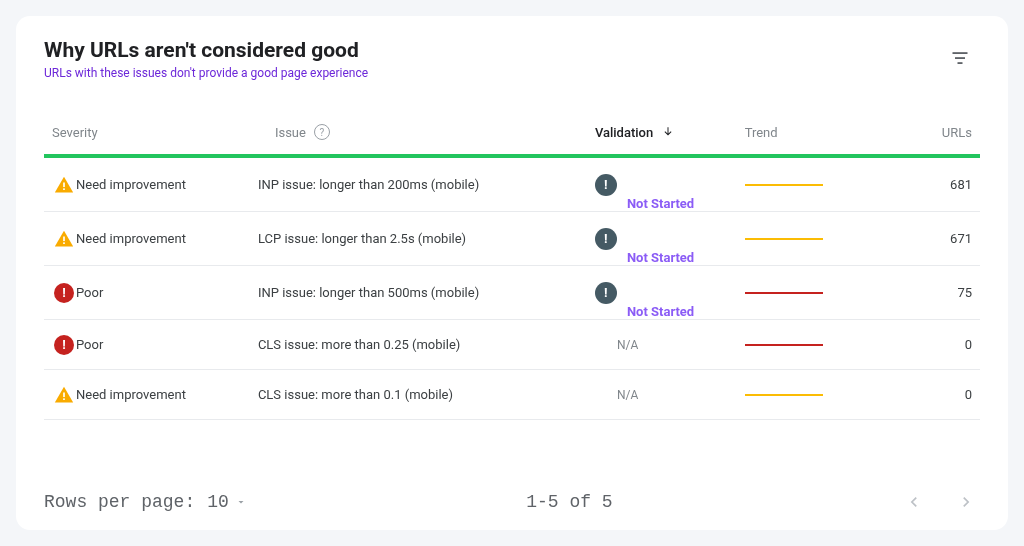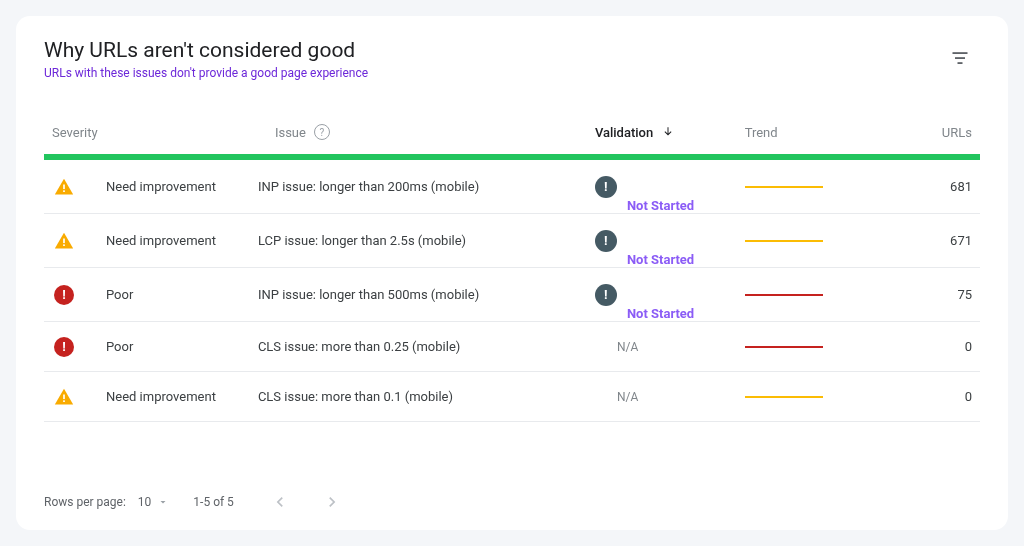--- a/index.html
+++ b/index.html
@@ -22,21 +22,21 @@
     }
     .card-header {
       display: flex;
       justify-content: space-between;
       align-items: flex-start;
       padding: 22px 28px 8px 28px;
     }
     .title-block { flex: 1; }
     .card-title {
       font-size: 21px;
-      font-weight: 400;
+      font-weight: 700;
       color: #202124;
       margin-bottom: 4px;
     }
     .card-subtitle {
       font-size: 12px;
       color: #6d28d9;
     }
     .filter-btn {
       width: 40px;
       height: 40px;
@@ -51,36 +51,36 @@
     table {
       width: 100%;
       border-collapse: collapse;
     }
     thead th {
       text-align: left;
       font-size: 13px;
       font-weight: 400;
       color: #80868b;
       padding: 12px 8px 14px 8px;
-      border-bottom: 6px solid #22c55e;
+      border-bottom: 4px solid #22c55e;
     }
     thead th.sorted {
       color: #202124;
       font-weight: 500;
     }
     thead th:last-child, tbody td:last-child { text-align: right; }
     tbody td {
       padding: 0 8px;
       height: 50px;
       border-bottom: 1px solid #e8eaed;
       font-size: 13px;
       color: #3c4043;
       vertical-align: middle;
     }
-    .severity-cell { display: flex; align-items: center; gap: 30px; }
+    .severity-cell { display: flex; align-items: center; gap: 0; }
     .triangle-icon { width: 22px; height: 20px; }
     .circle-icon { width: 20px; height: 20px; border-radius: 50%; display: flex; align-items: center; justify-content: center; color: #fff; font-weight: 700; font-size: 13px; margin: 0 1px; }
     .circle-icon.poor { background: #c5221f; }
     .issue-bold { font-weight: 400; color: #3c4043; }
     .validation-cell { display: flex; align-items: center; gap: 10px; }
     .validation-icon {
       width: 22px; height: 22px; border-radius: 50%;
       background: #455a64; color: #fff;
       display: flex; align-items: center; justify-content: center;
       font-weight: 700; font-size: 13px;
@@ -94,25 +94,26 @@
     .trend-line::after {
       content: '';
       position: absolute; inset: 0;
       border-top: 2px solid var(--c);
       transform: translateY(1px);
     }
     .trend-orange { --c: #fbbc04; }
     .trend-red { --c: #c5221f; }
     td.urls { color: #3c4043; }
     .pagination {
-      display: flex; align-items: center; justify-content: flex-start;
+      display: flex; align-items: center; justify-content: space-between;
       gap: 24px;
       padding: 14px 28px;
-      font-size: 12px;
+      font-size: 18px;
       color: #5f6368;
+      font-family: Liberation Mono, monospace;
     }
     .rows-sel { display: flex; align-items: center; gap: 12px; }
     .dropdown-trigger { display: flex; align-items: center; gap: 6px; cursor: pointer; color: #5f6368; }
     .pager-btns { display: flex; gap: 24px; margin-left: 8px; }
     .pager-btn { width: 28px; height: 28px; display: flex; align-items: center; justify-content: center; color: #bdc1c6; cursor: pointer; border-radius: 50%; }
     .issue-header { display: flex; align-items: center; gap: 8px; margin-left: 17px; }
     .help-icon {
       width: 16px; height: 16px; border-radius: 50%; border: 1.5px solid #9aa0a6;
       display: inline-flex; align-items: center; justify-content: center;
       font-size: 10px; color: #9aa0a6;

